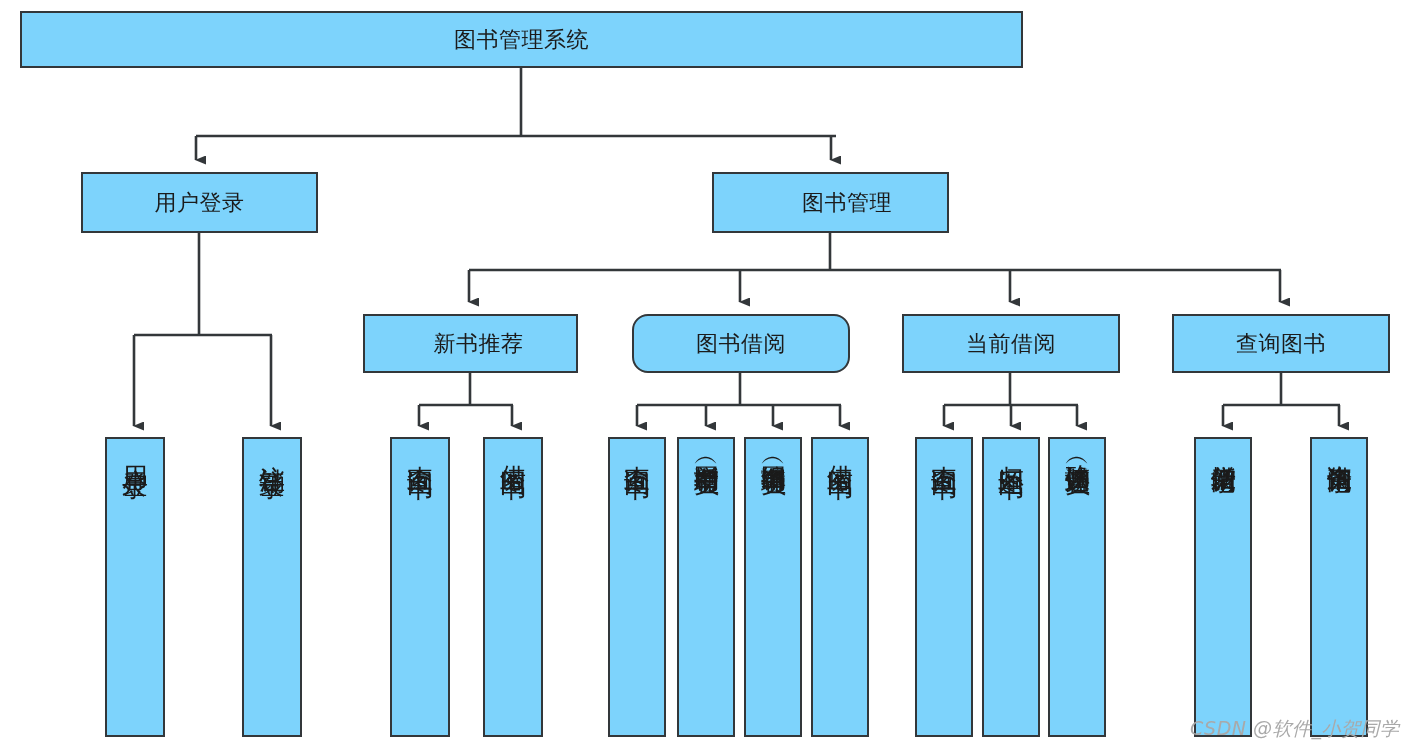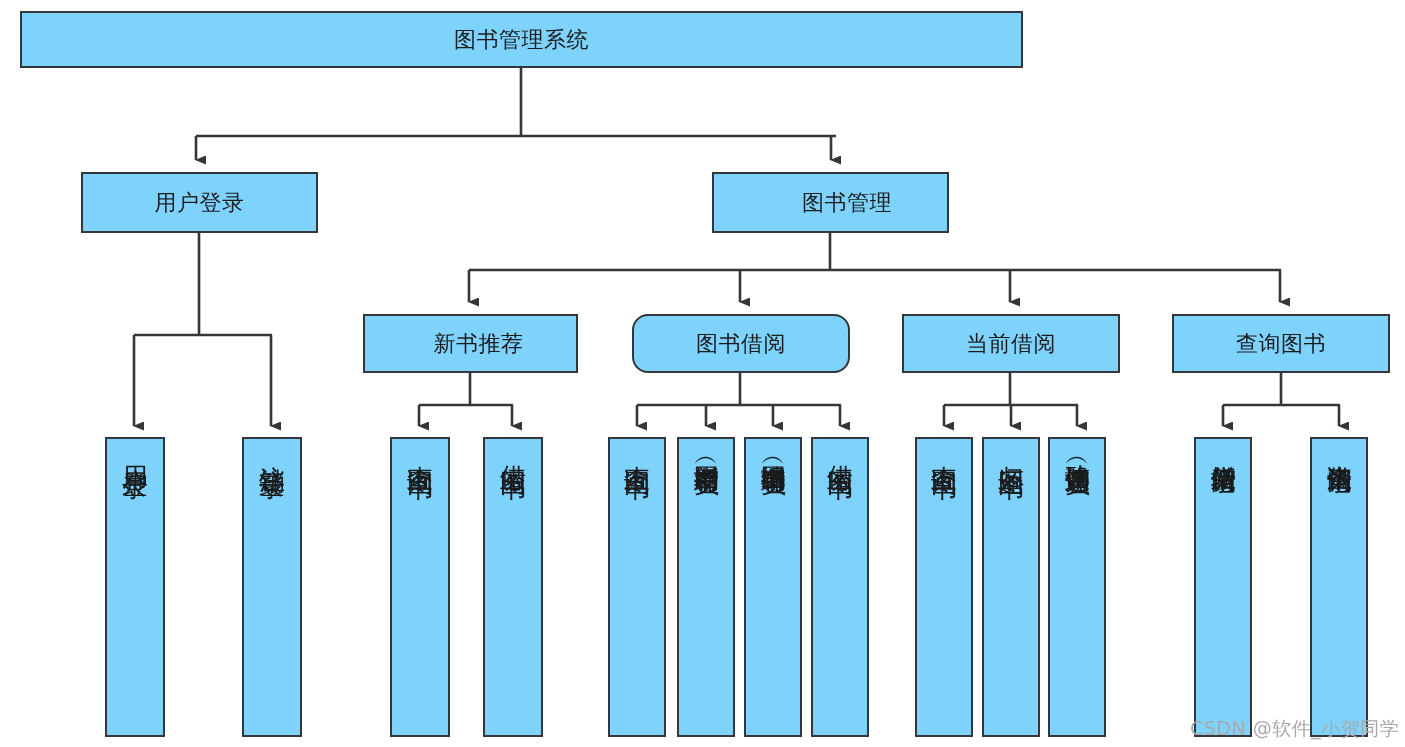--- a/index.html
+++ b/index.html
@@ -63,20 +63,21 @@
   .node.vert.tight .label {
     font-size: 25px;
     letter-spacing: 1px;
   }
   .watermark {
     position: absolute;
     font-size: 19px;
     color: #a9a9a9;
     white-space: nowrap;
     letter-spacing: 0.5px;
+    font-style: italic;
   }
 </style>
 </head>
 <body>
 
 <div id="diagram-root">
 
   <svg class="edges" viewBox="0 0 1405 747">
     <defs>
       <marker id="arrowhead" markerWidth="9" markerHeight="11" refX="4.5" refY="10" orient="auto" markerUnits="userSpaceOnUse">

